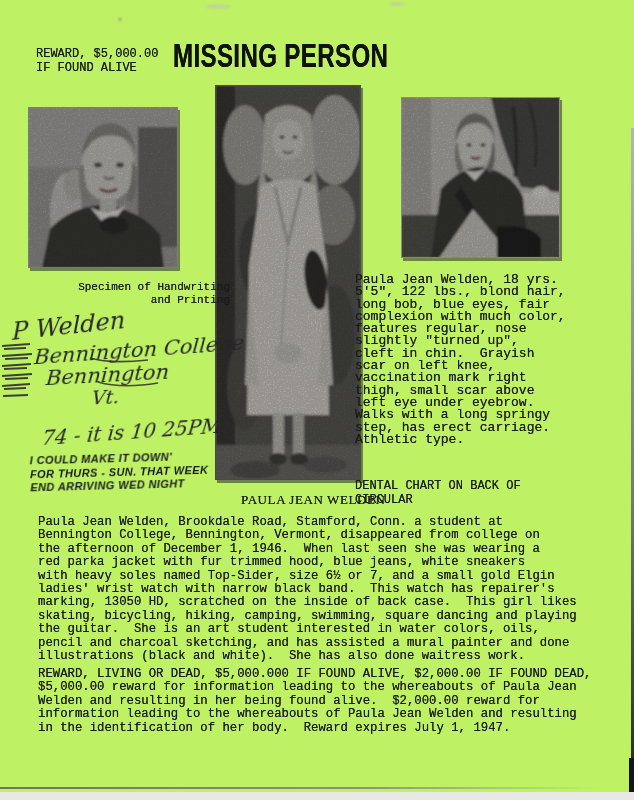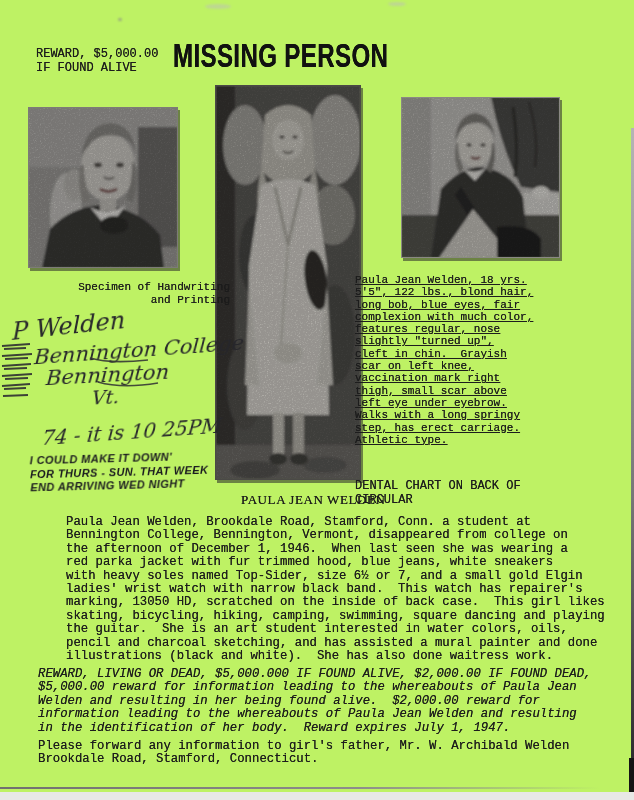--- a/index.html
+++ b/index.html
@@ -11,21 +11,21 @@
   .type{white-space:pre;text-shadow:0 0 .45px rgba(20,20,20,.85);}
   .abs{position:absolute;}
   .reward{font-size:12px;line-height:13.5px;}
   .title{
     font-family:"Liberation Sans", sans-serif;font-weight:bold;
     font-size:33px;letter-spacing:.5px;transform:scaleX(.73);
     transform-origin:left center;color:#111;white-space:nowrap;
     text-shadow:0 0 .6px #000;
   }
   .specimen{font-size:11px;line-height:13px;text-align:right;width:210px;}
-  .desc{font-size:11px;line-height:12.3px;text-decoration:underline;}
+  .desc{font-size:13px;line-height:12.3px;}
   .dental{font-size:12px;line-height:13.5px;}
   .caption{font-size:13px;letter-spacing:.6px;font-family:Liberation Serif, serif;}
   .bodytext{font-size:12.3px;line-height:13.4px;}
   .hand{
     font-family:"DejaVu Serif", serif;font-style:italic;color:#26262b;
     white-space:nowrap;filter:blur(.25px);
   }
   .handprint{
     font-family:"Liberation Sans", sans-serif;font-style:italic;font-weight:bold;
     font-size:11px;line-height:13.5px;color:#1a1a1f;white-space:pre;
@@ -216,35 +216,33 @@
 thigh, small scar above
 left eye under eyebrow.
 Walks with a long springy
 step, has erect carriage.
 Athletic type.</div>
   <div class="abs type dental" style="left:355px;top:480px;">DENTAL CHART ON BACK OF
 CIRCULAR</div>
 
   <div class="abs type caption" style="left:241px;top:492px;">PAULA JEAN WELDEN</div>
 
-  <div class="abs type bodytext" style="left:38px;top:516px;margin-left:28px;">Paula Jean Welden, Brookdale Road, Stamford, Conn. a student at
+  <div class="abs type bodytext" style="left:38px;top:516px;">Paula Jean Welden, Brookdale Road, Stamford, Conn. a student at
 Bennington College, Bennington, Vermont, disappeared from college on
 the afternoon of December 1, 1946.  When last seen she was wearing a
 red parka jacket with fur trimmed hood, blue jeans, white sneakers
 with heavy soles named Top-Sider, size 6½ or 7, and a small gold Elgin
 ladies' wrist watch with narrow black band.  This watch has repairer's
 marking, 13050 HD, scratched on the inside of back case.  This girl likes
 skating, bicycling, hiking, camping, swimming, square dancing and playing
 the guitar.  She is an art student interested in water colors, oils,
 pencil and charcoal sketching, and has assisted a mural painter and done
 illustrations (black and white).  She has also done waitress work.</div>
-  <div class="abs type bodytext" style="left:38px;top:668px;font-style:italic;">REWARD, LIVING OR DEAD, $5,000.000 IF FOUND ALIVE, $2,000.00 IF FOUND DEAD,
+  <div class="abs type bodytext" style="left:38px;top:668px;">REWARD, LIVING OR DEAD, $5,000.000 IF FOUND ALIVE, $2,000.00 IF FOUND DEAD,
 $5,000.00 reward for information leading to the whereabouts of Paula Jean
 Welden and resulting in her being found alive.  $2,000.00 reward for
 information leading to the whereabouts of Paula Jean Welden and resulting
 in the identification of her body.  Reward expires July 1, 1947.</div>
-  <div class="abs type bodytext" style="left:38px;top:740px;">Please forward any information to girl's father, Mr. W. Archibald Welden
-Brookdale Road, Stamford, Connecticut.</div>
 
   <div class="bottom-rule"></div>
   <div class="edge-strip"></div>
   <div class="edge-strip-bottom"></div>
 </div>
 
 </body></html>

